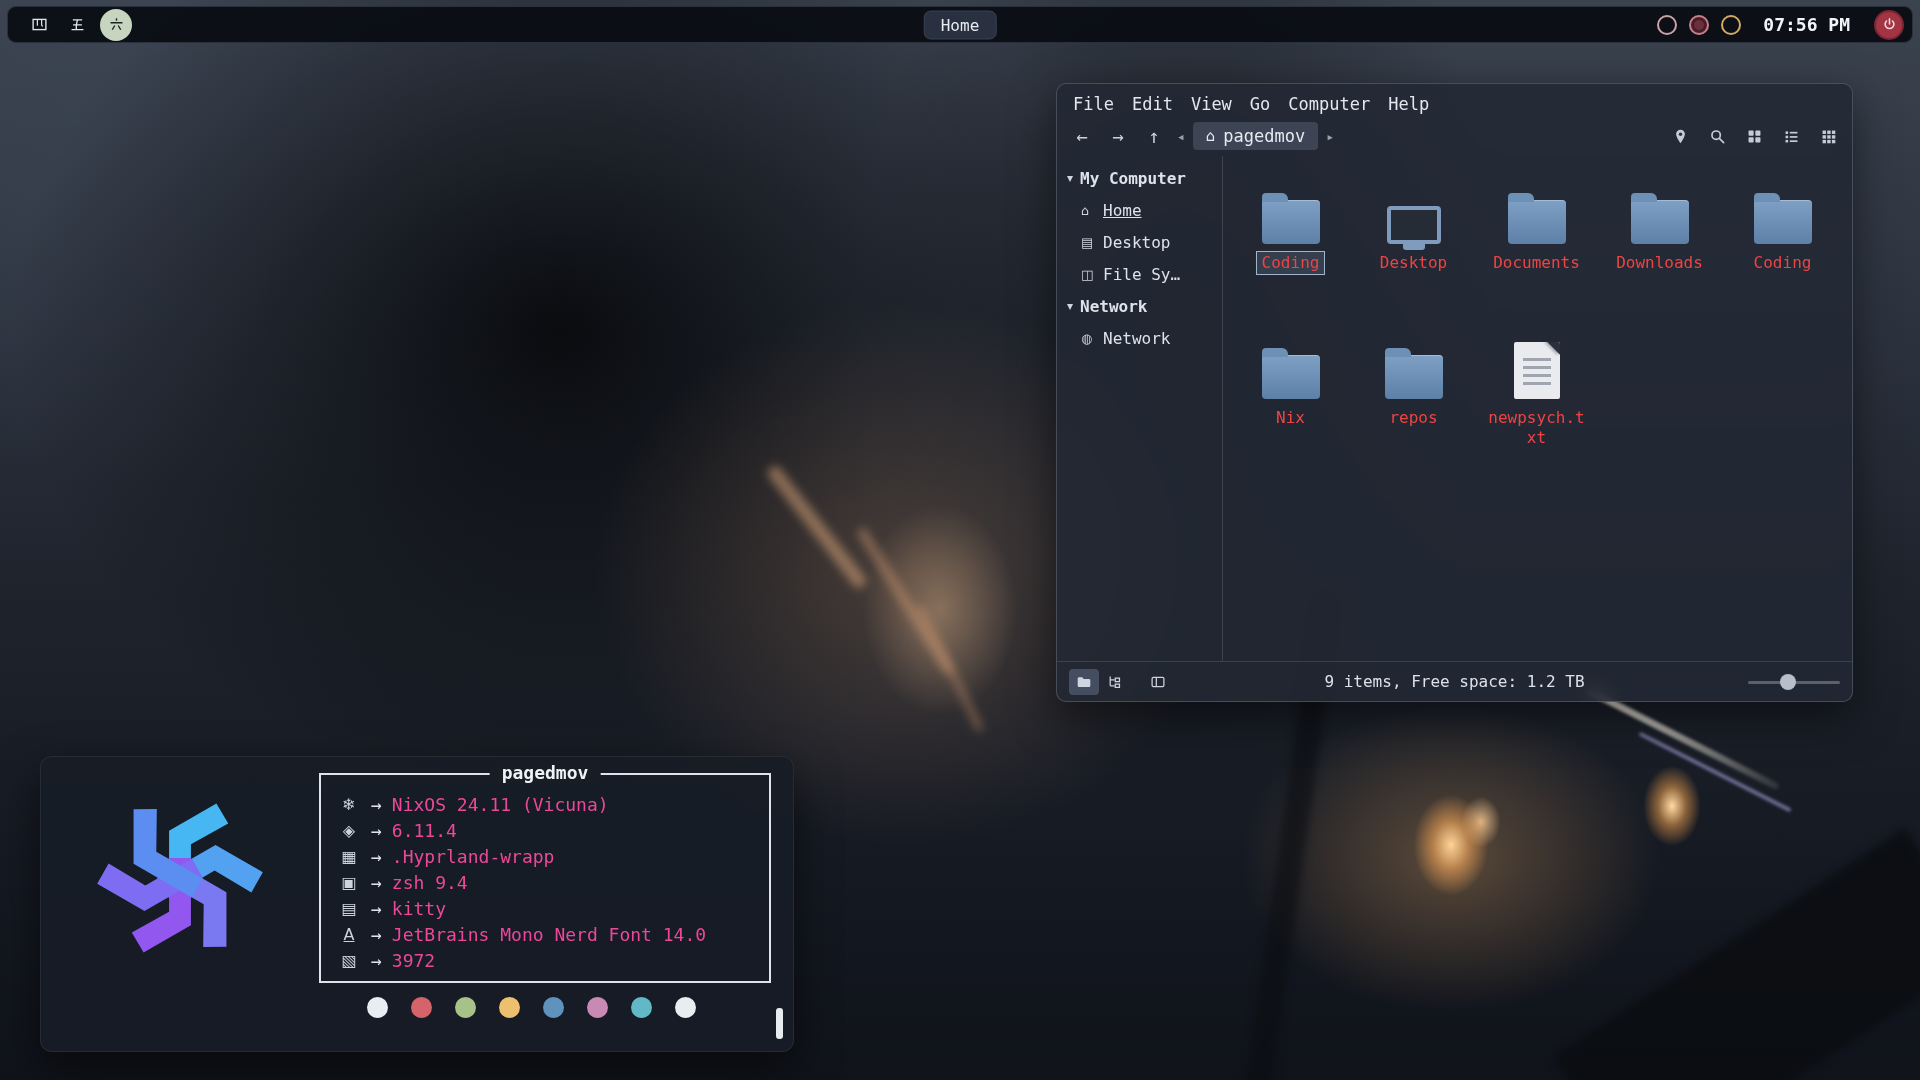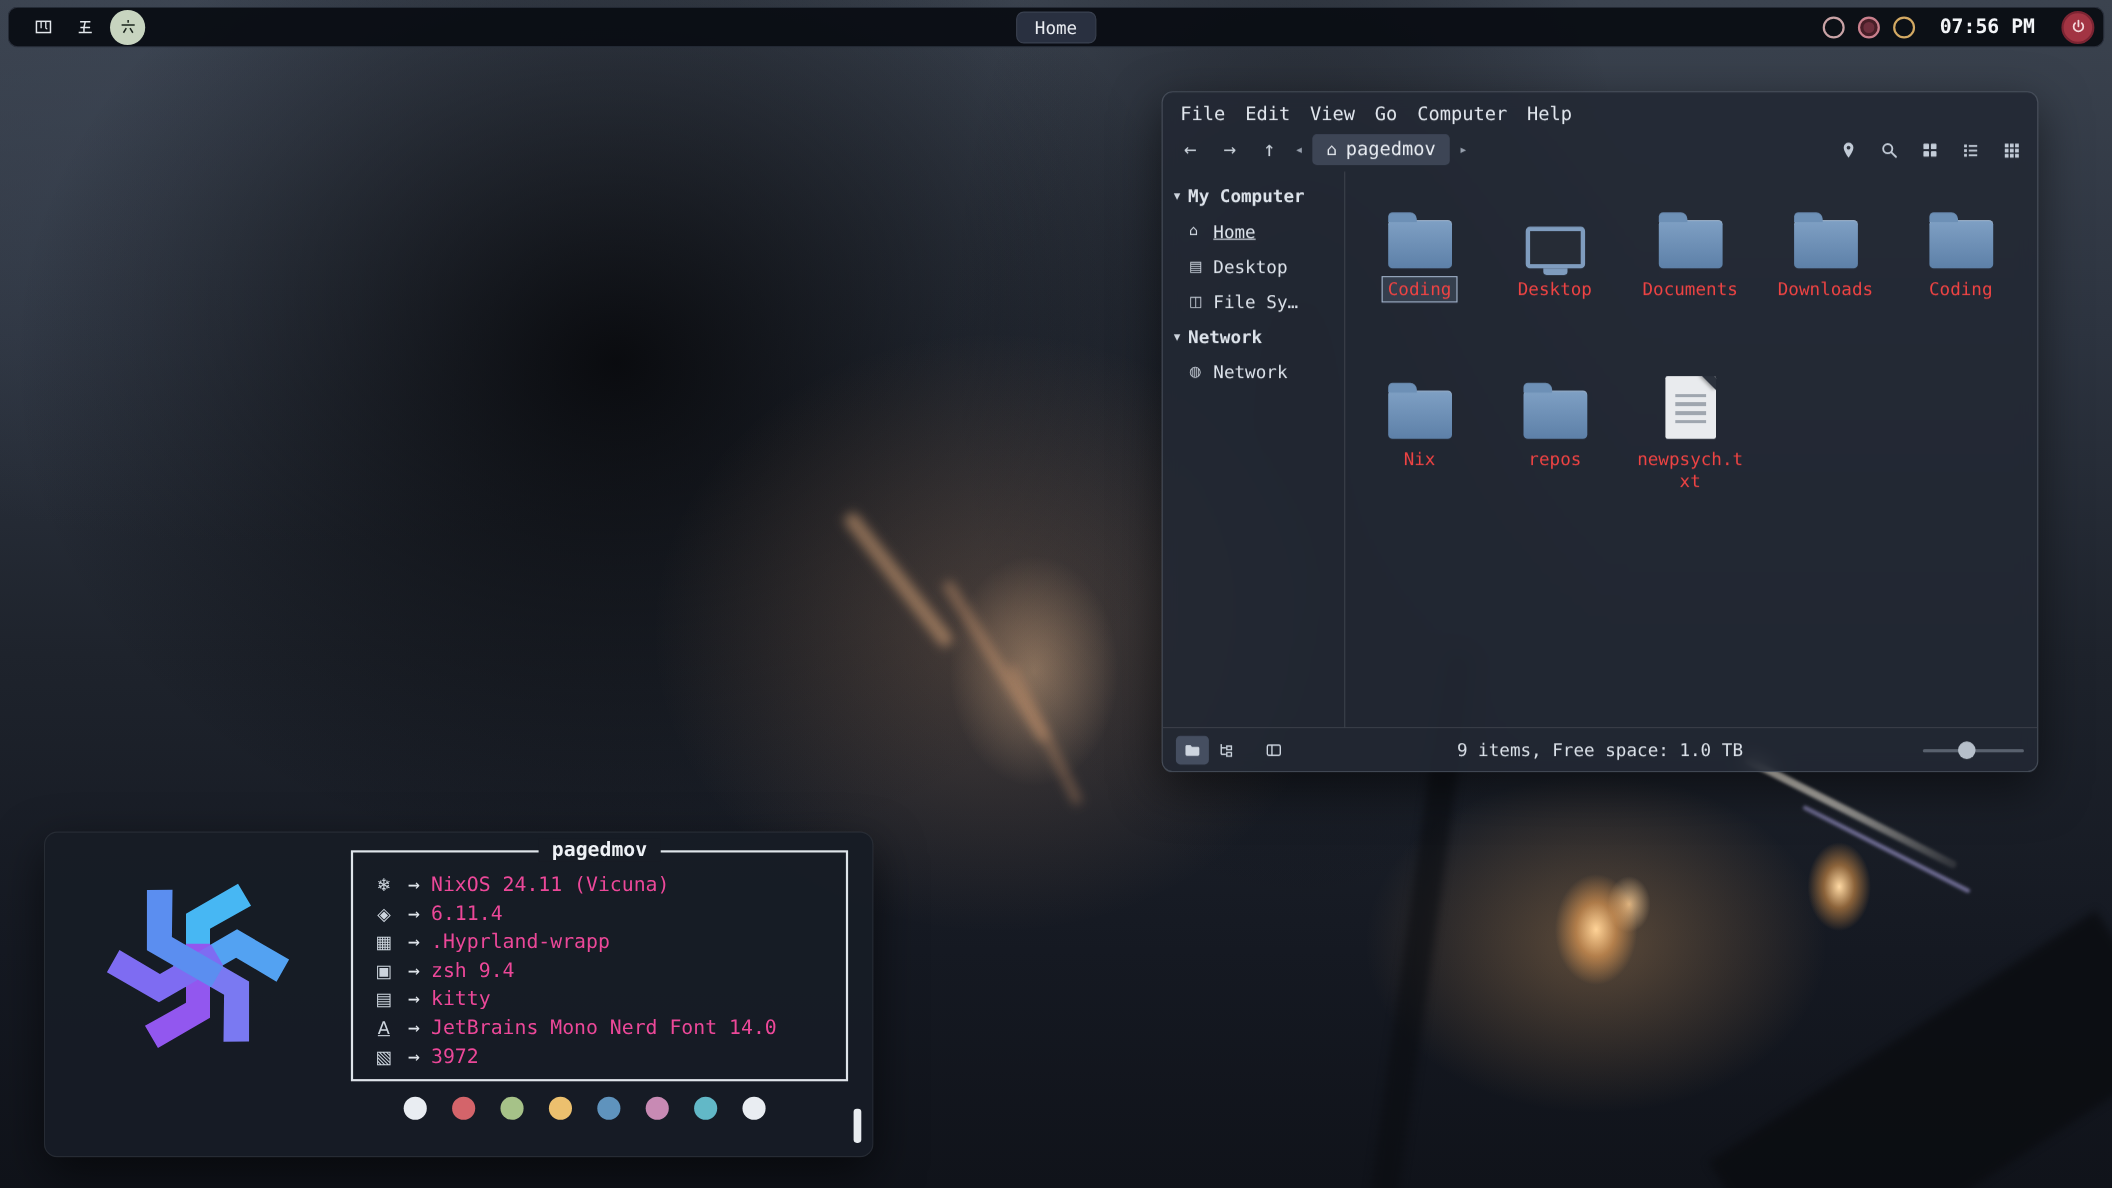--- a/index.html
+++ b/index.html
@@ -351,21 +351,21 @@
       <svg viewBox="0 0 19 19" width="16" height="16">
         <path d="M5 3v11M5 7h5M5 14h5M11 5h5v4h-5zM11 12h5v4h-5z" fill="none" stroke="#cdd5df" stroke-width="1.5"></path>
       </svg>
     </button>
     <button class="viewbtn gap">
       <svg viewBox="0 0 19 19" width="16" height="16">
         <rect x="2.5" y="4" width="14" height="11" rx="1.5" fill="none" stroke="#cdd5df" stroke-width="1.5"></rect>
         <path d="M7.5 4v11" stroke="#cdd5df" stroke-width="1.5"></path>
       </svg>
     </button>
-    <span class="status-text">9 items, Free space: 1.0 TB</span>
+    <span class="status-text">9 items, Free space: 1.2 TB</span>
     <div class="zoom">
       <div class="track"></div>
       <div class="knob"></div>
     </div>
   </div>
 </section>
 
 <section class="fetch">
   <svg class="nixlogo" viewBox="0 0 200 200" width="182" height="182">
     <defs>

